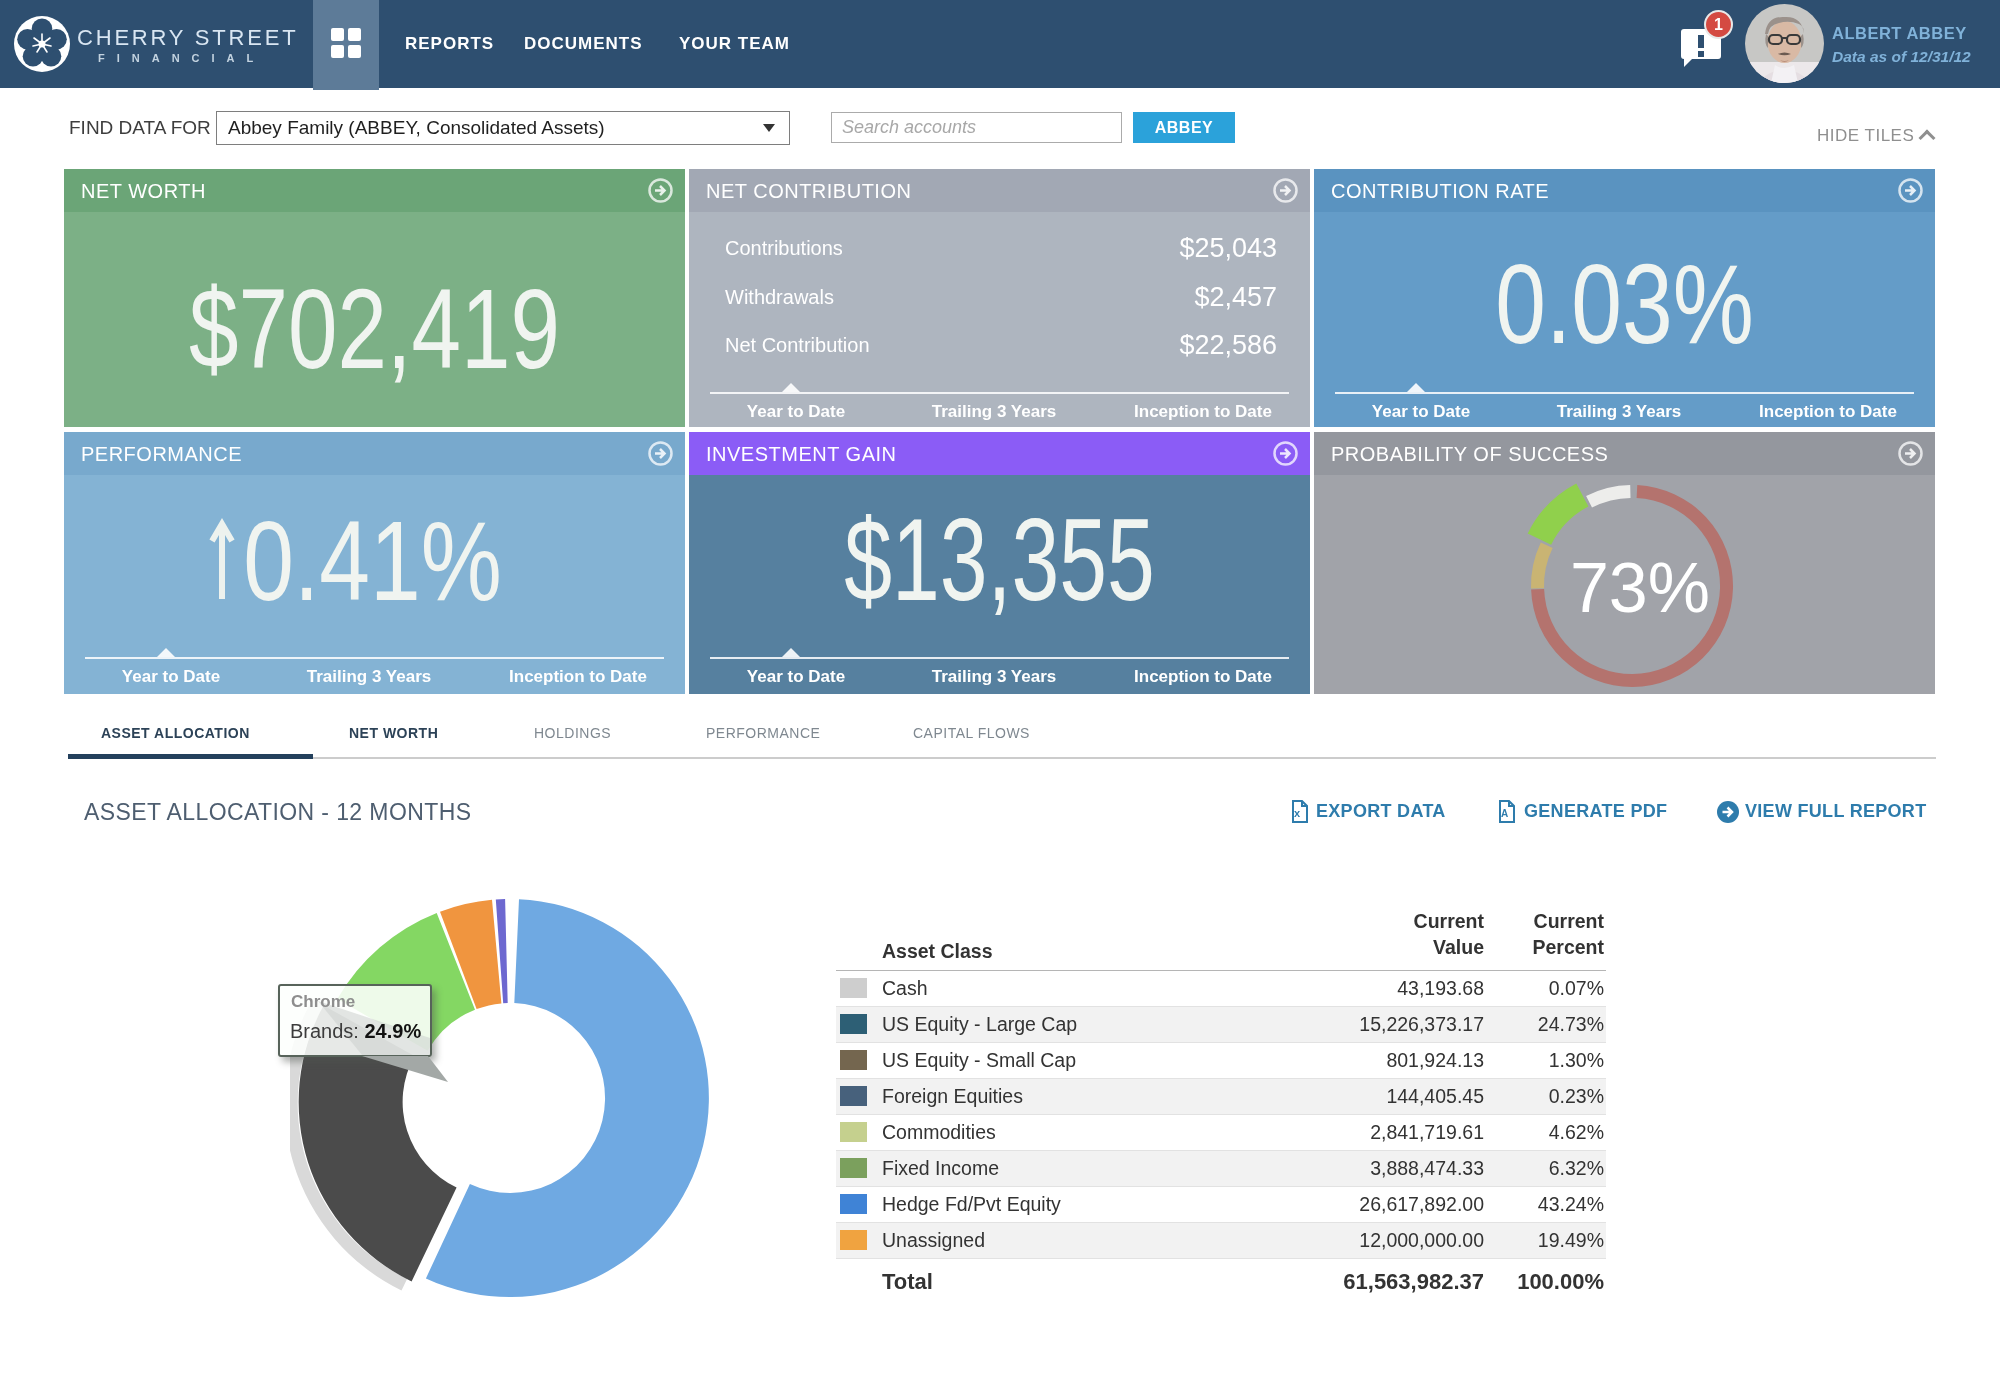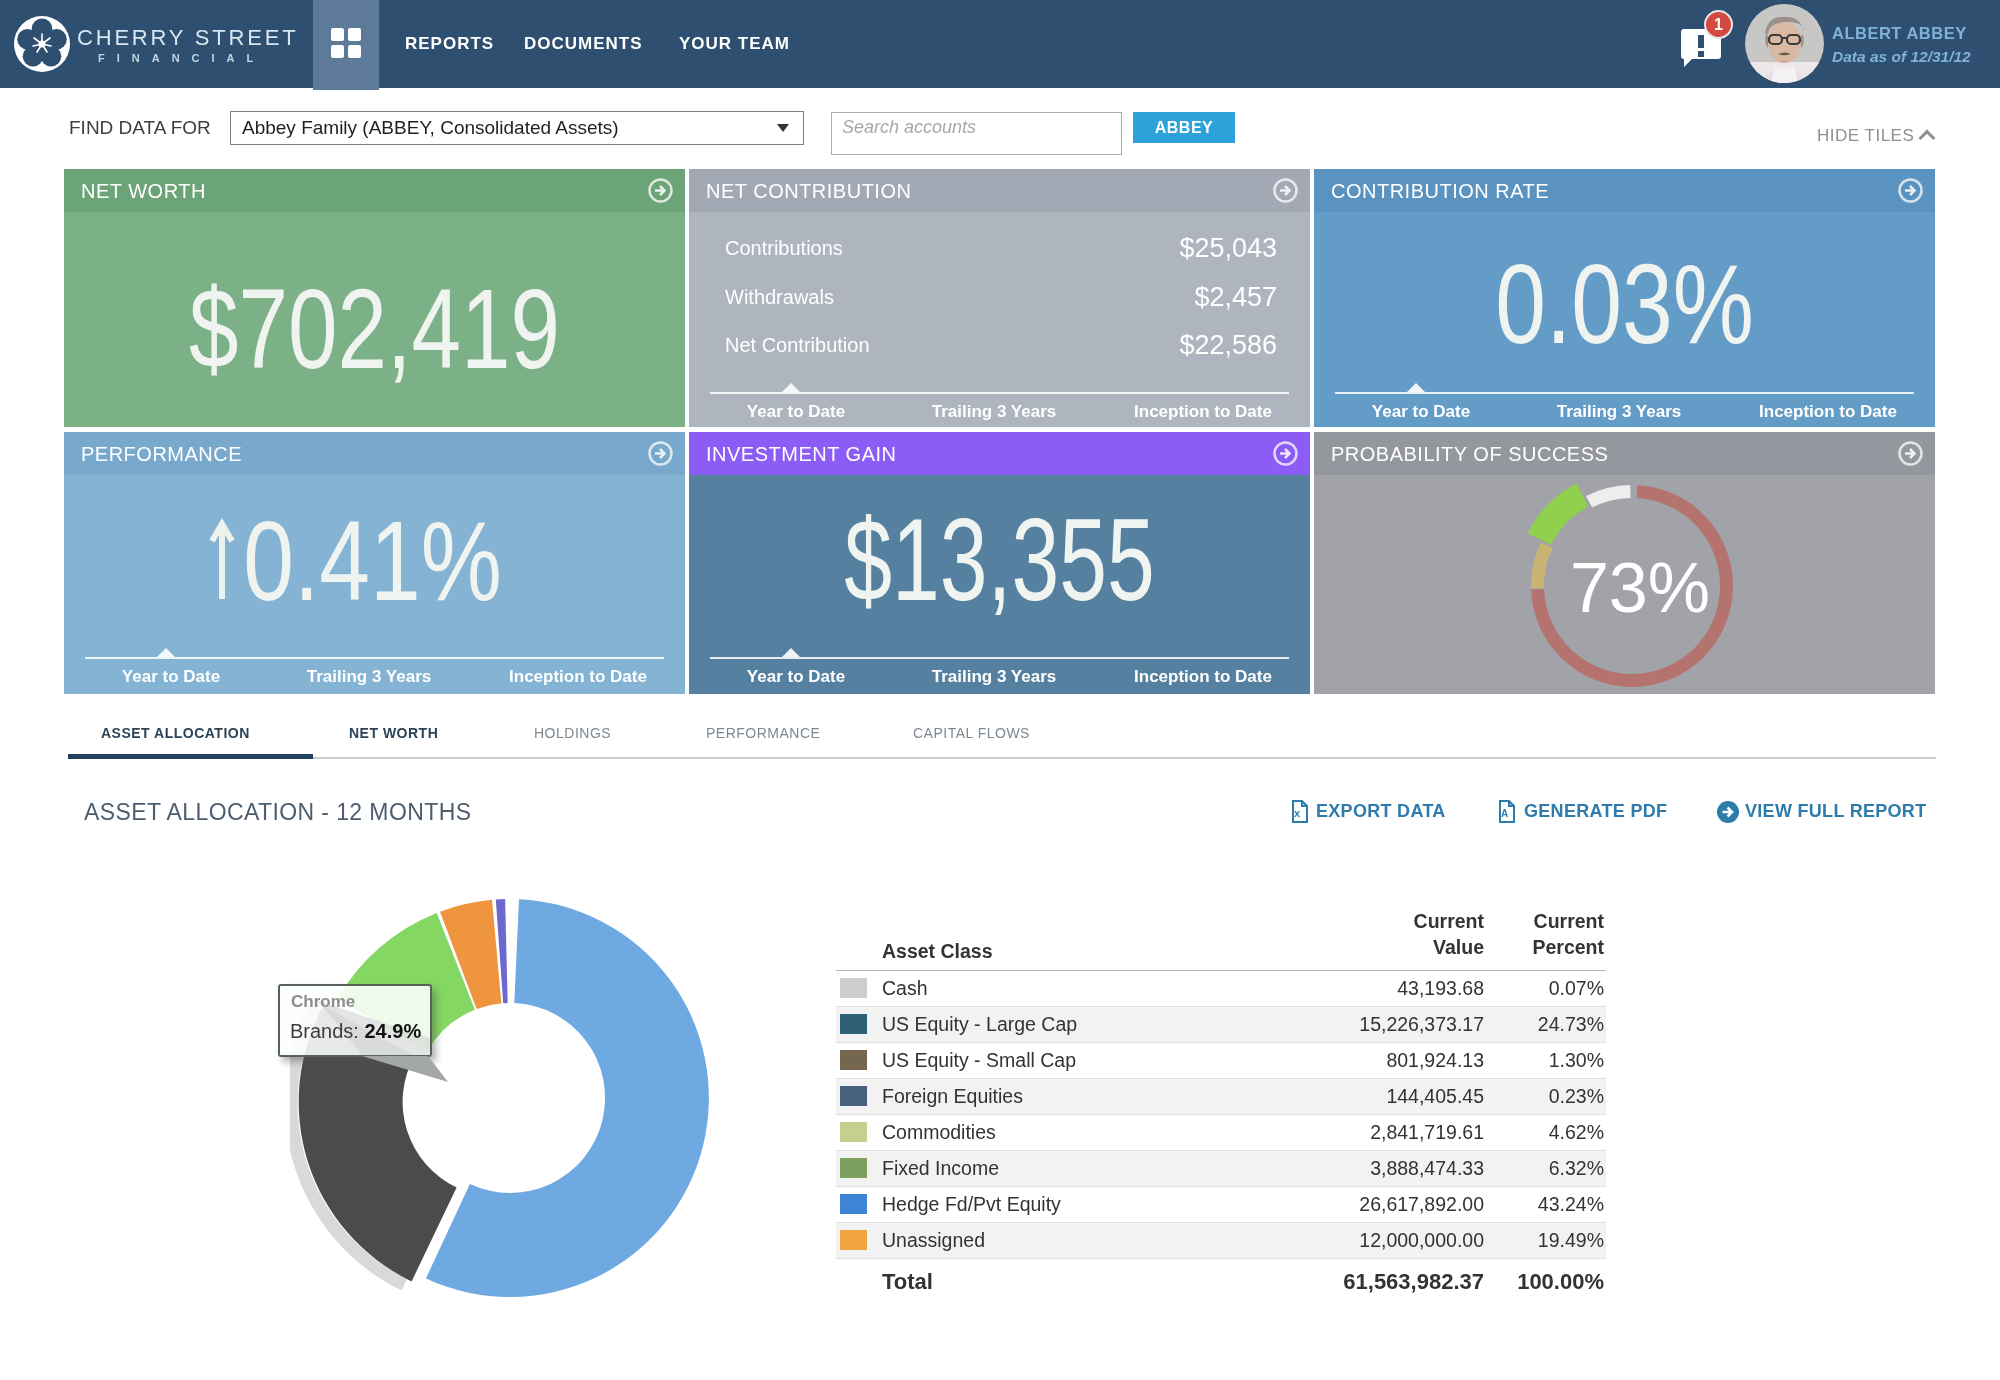--- a/index.html
+++ b/index.html
@@ -11,23 +11,23 @@
 #gridtab { position:absolute; left:313px; top:0; width:66px; height:90px; background:#5d7b98; }
 .gridsq { position:absolute; width:13px; height:13px; background:#fff; border-radius:2px; }
 .navitem { position:absolute; top:0; height:88px; line-height:88px; color:#fff; font-size:17px; font-weight:bold; letter-spacing:1px; }
 #logo-text { position:absolute; left:77px; top:25px; color:#d9e6f2; font-size:22px; letter-spacing:2.8px; }
 #logo-fin { position:absolute; left:98px; top:52px; color:#c3d3e0; font-size:11px; letter-spacing:12px; font-weight:bold; }
 #uname { position:absolute; left:1832px; top:24px; color:#80b2d9; font-size:16.5px; font-weight:bold; letter-spacing:0.5px; }
 #udate { position:absolute; left:1832px; top:48px; color:#80b2d9; font-size:15.5px; font-style:italic; font-weight:bold; }
 
 
 #findlbl { position:absolute; left:69px; top:117px; font-size:19px; color:#3e3e3e; }
-#sel { position:absolute; left:216px; top:111px; width:574px; height:34px; border:1px solid #7e7e7e; background:#fff; font-size:19px; color:#1f1f1f; line-height:32px; padding-left:11px;margin-left:14px; }
+#sel { position:absolute; left:216px; top:111px; width:574px; height:34px; border:1px solid #7e7e7e; background:#fff; font-size:19px; color:#1f1f1f; line-height:32px; padding-left:11px; }
 #sel .arr { position:absolute; right:14px; top:12px; width:0; height:0; border-left:6px solid transparent; border-right:6px solid transparent; border-top:8px solid #333; }
-#srch { position:absolute; left:831px; top:112px; width:291px; height:43px; border:1px solid #ababab; background:#fff; font-size:18px; color:#a8a8a8; font-style:italic; line-height:29px; padding-left:10px; }
+#srch { position:absolute; left:831px; top:112px; width:291px; height:31px; border:1px solid #ababab; background:#fff; font-size:18px; color:#a8a8a8; font-style:italic; line-height:29px; padding-left:10px; }
 #chg { position:absolute; left:1133px; top:112px; width:102px; height:31px; background:#2ba2da; color:#fff; font-size:16px; font-weight:bold; text-align:center; line-height:31px; letter-spacing:0.5px; }
 #hide { position:absolute; left:1817px; top:126px; font-size:17px; color:#8f8f8f; letter-spacing:0.5px; }
 
 
 .tile { position:absolute; width:621px; overflow:hidden; }
 .thead { position:absolute; left:0; top:0; width:100%; height:43px; color:#fff; font-size:20px; letter-spacing:0.5px; line-height:44px; padding-left:17px; }
 .tarrow { position:absolute; right:12px; top:9px; width:25px; height:25px; }
 .bignum { position:absolute; left:0; width:100%; text-align:center; color:#f0f4f0; }
 .tabline { position:absolute; left:21px; width:579px; height:2px; background:rgba(255,255,255,0.85); }
 .tabtri { position:absolute; width:0; height:0; border-left:9px solid transparent; border-right:9px solid transparent; border-bottom:9px solid rgba(255,255,255,0.9); }

